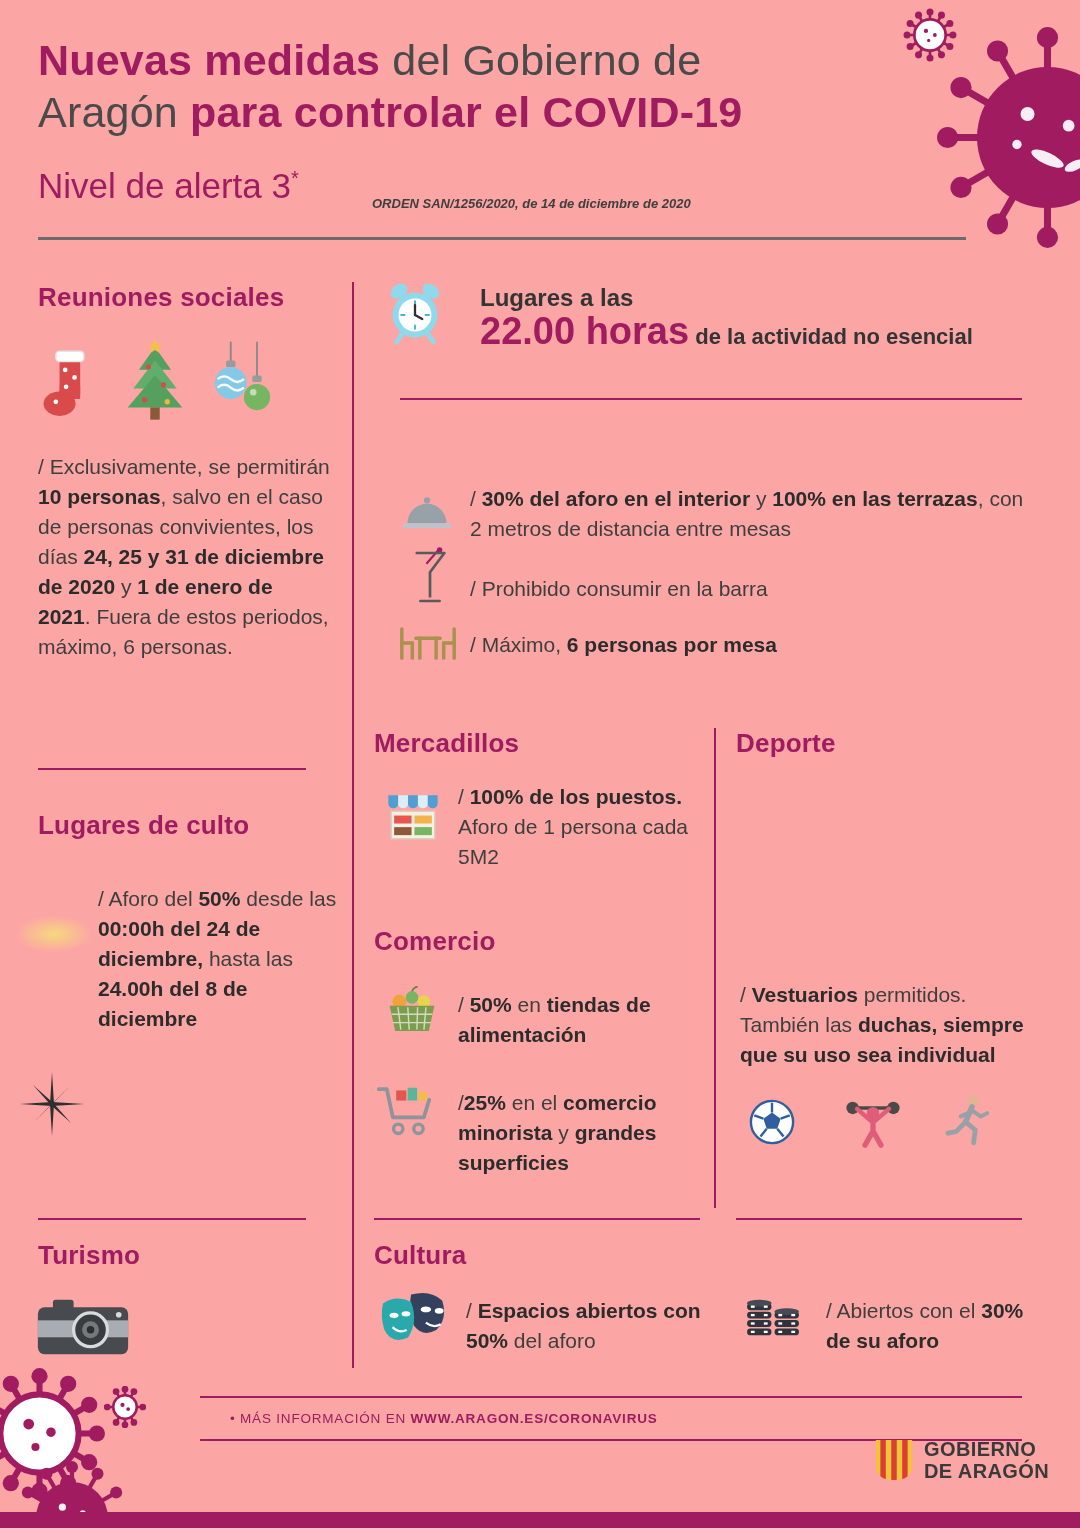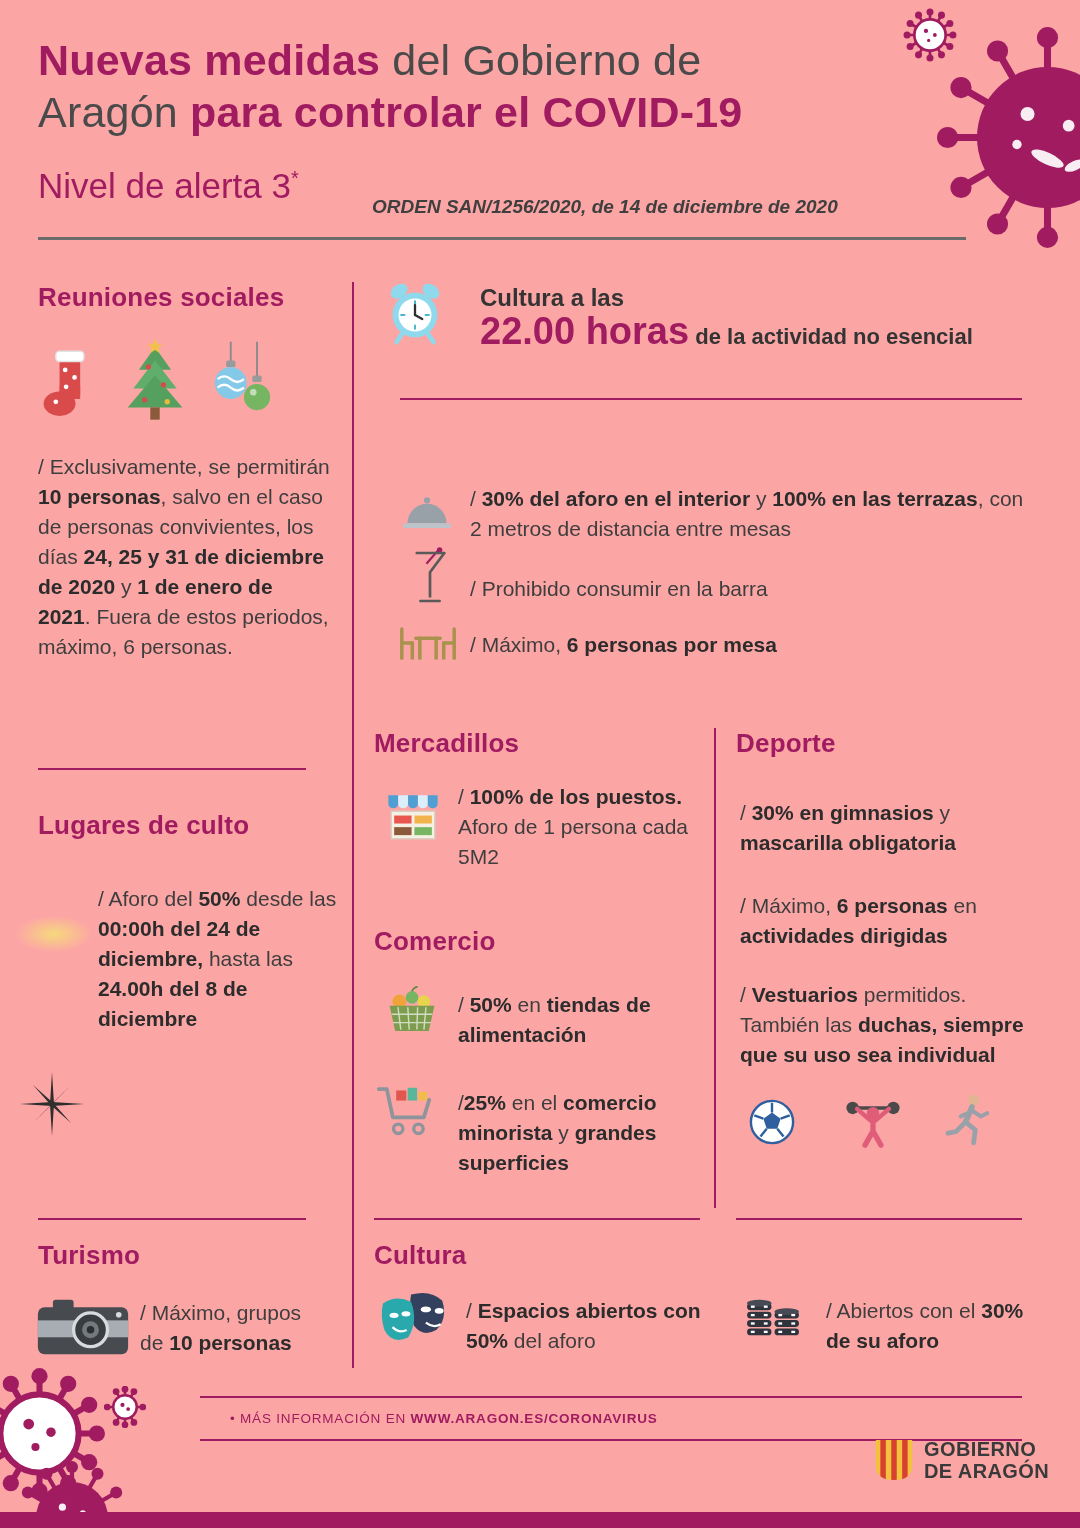--- a/index.html
+++ b/index.html
@@ -4,21 +4,21 @@
 <style>
   *{margin:0;padding:0;box-sizing:border-box}
   html,body{background:#ffffff}
   body{font-family:"Liberation Sans",sans-serif}
   .page{position:relative;width:1080px;height:1528px;background:#fca5a5;overflow:hidden;margin:0 auto;outline:1px solid #e4e4e4}
   .abs{position:absolute}
   .title{position:absolute;left:38px;top:34px;font-size:43px;line-height:1.22;color:#4a4a4a;font-weight:400;letter-spacing:.2px}
   .title b{color:#a01b60;font-weight:700}
   .alert{position:absolute;left:38px;top:166px;font-size:35px;color:#a01b60;font-weight:400}
   .alert sup{font-size:20px}
-  .order{position:absolute;left:372px;top:196px;font-size:19px;font-style:italic;font-weight:700;color:#3f3f3f}
+  .order{position:absolute;left:372px;top:196px;font-size:13px;font-style:italic;font-weight:700;color:#3f3f3f}
   .h2{position:absolute;font-size:26px;font-weight:700;color:#a01b60;letter-spacing:.2px}
   .body{position:absolute;font-size:21px;line-height:1.43;color:#3e3e3e}
   .body b{font-weight:700;color:#2c2c2c}
   .divider{position:absolute;height:2px;background:#a01b60}
   .vdivider{position:absolute;width:2px;background:#a01b60}
   .header-rule{position:absolute;left:38px;top:237px;width:928px;height:3px;background:#6b6b6b}
   .closure-prefix{position:absolute;left:480px;top:284px;font-size:24px;font-weight:700;color:#343434}
   .closure-line{position:absolute;left:480px;top:310px;white-space:nowrap}
   .closure-time{font-size:38px;font-weight:700;color:#a01b60}
   .closure-suffix{font-size:22px;font-weight:700;color:#343434}
@@ -203,21 +203,20 @@
       <rect x="2" y="16" width="96" height="50" rx="7" fill="#474b4f"></rect>
       <rect x="2" y="30" width="96" height="18" fill="#a7adb3"></rect>
       <rect x="18" y="8" width="22" height="11" rx="3" fill="#474b4f"></rect>
       <circle cx="58" cy="40" r="18" fill="#3a3d40" stroke="#d7dbdf" stroke-width="3.5"></circle>
       <circle cx="58" cy="40" r="9" fill="#74797e"></circle>
       <circle cx="58" cy="40" r="4" fill="#2c2e30"></circle>
       <circle cx="88" cy="24" r="3" fill="#d7dbdf"></circle>
     </svg>
   </div>
 
-  <div class="body" style="left:140px;top:1298px;width:185px"><span>/ Máximo, grupos de </span><b>10 personas</b></div>
 
   <div class="vdivider" style="left:352px;top:282px;height:1086px"></div>
   <div class="vdivider" style="left:714px;top:728px;height:480px"></div>
 
   <div class="abs" style="left:382px;top:280px">
     <svg width="66" height="66" viewBox="0 0 100 100">
       <ellipse cx="26" cy="17" rx="14" ry="10" fill="#8fd9ec" transform="rotate(-35 26 17)"></ellipse>
       <ellipse cx="74" cy="17" rx="14" ry="10" fill="#8fd9ec" transform="rotate(35 74 17)"></ellipse>
       <line x1="30" y1="82" x2="22" y2="94" stroke="#8fd9ec" stroke-width="7" stroke-linecap="round"></line>
       <line x1="70" y1="82" x2="78" y2="94" stroke="#8fd9ec" stroke-width="7" stroke-linecap="round"></line>
@@ -229,21 +228,21 @@
         <line x1="29" y1="53" x2="34" y2="53"></line>
           <line x1="66" y1="53" x2="71" y2="53"></line>
       </g>
       <g stroke="#2f2f2f" stroke-width="3.5" stroke-linecap="round">
         <line x1="50" y1="53" x2="50" y2="38"></line>
           <line x1="50" y1="53" x2="61" y2="59"></line>
       </g>
     </svg>
   </div>
 
-  <div class="closure-prefix">Cultura a las</div>
+  <div class="closure-prefix">Lugares a las</div>
   <div class="closure-line"><span class="closure-time">22.00 horas</span><span class="closure-suffix"> de la actividad no esencial</span></div>
 
   <div class="divider" style="left:400px;top:398px;width:622px"></div>
 
 
   <div class="abs" style="left:398px;top:490px">
     <svg width="58" height="46" viewBox="0 0 100 80">
       <path d="M16 58 a34 34 0 0 1 68 0 z" fill="#98a1a8"></path>
       <circle cx="50" cy="18" r="5.5" fill="#98a1a8"></circle>
       <rect x="8" y="58" width="84" height="8" rx="4" fill="#bcc4cb"></rect>
@@ -330,23 +329,21 @@
       <path d="M4 6 h12 l9 42 h46 l8 -26" fill="none" stroke="#8d949b" stroke-width="5.5" stroke-linecap="round" stroke-linejoin="round"></path>
       <circle cx="33" cy="65" r="7" fill="none" stroke="#8d949b" stroke-width="5"></circle>
       <circle cx="63" cy="65" r="7" fill="none" stroke="#8d949b" stroke-width="5"></circle>
     </svg>
   </div>
 
   <div class="body" style="left:458px;top:1088px;width:250px"><span>/</span><b>25%</b><span> en el </span><b>comercio minorista</b><span> y </span><b>grandes superficies</b></div>
 
   <div class="h2" style="left:736px;top:728px">Deporte</div>
 
-  <div class="body" style="left:740px;top:798px;width:290px"><span>/ </span><b>30% en gimnasios</b><span> y </span><b>mascarilla obligatoria</b></div>
-
-  <div class="body" style="left:740px;top:891px;width:290px"><span>/ Máximo, </span><b>6 personas</b><span> en </span><b>actividades dirigidas</b></div>
+
 
   <div class="body" style="left:740px;top:980px;width:300px"><span>/ </span><b>Vestuarios</b><span> permitidos. También las </span><b>duchas, siempre que su uso sea individual</b></div>
 
   <div class="abs" style="left:748px;top:1098px">
     <svg width="48" height="48" viewBox="0 0 50 50">
       <circle cx="25" cy="25" r="22" fill="#ffffff" stroke="#2f5f9e" stroke-width="2.5"></circle>
       <polygon points="25,15 34,21.5 30.5,32 19.5,32 16,21.5" fill="#2f5f9e"></polygon>
       <path d="M25 15 V5 M34 21.5 L43.5 18 M30.5 32 L37 40 M19.5 32 L13 40 M16 21.5 L6.5 18" stroke="#2f5f9e" stroke-width="2.5" fill="none"></path>
     </svg>
   </div>

